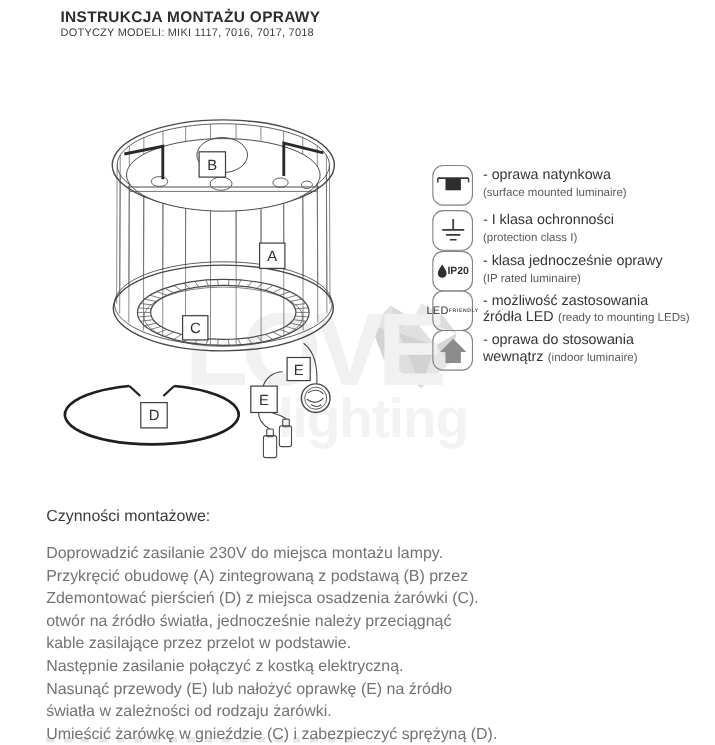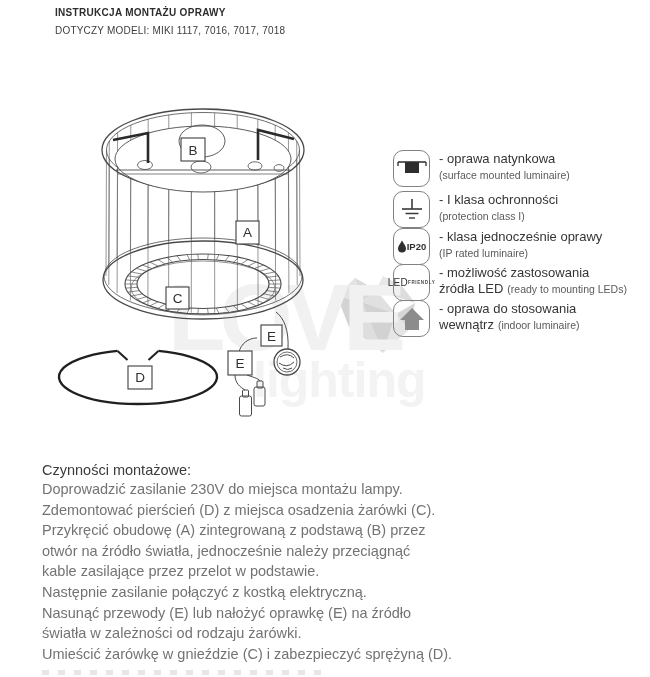--- a/index.html
+++ b/index.html
@@ -1,40 +1,40 @@
 <!DOCTYPE html>
 <html><head>
 <meta charset="utf-8">
 <style>
   html,body{margin:0;padding:0;background:#ffffff;}
   .page{position:relative;width:650px;height:677px;background:#fff;overflow:hidden;
         font-family:"Liberation Sans",sans-serif;color:#3a3a3a;}
   
-  .title{position:absolute;left:55px;top:7px;font-size:10px;font-weight:bold;
+  .title{position:absolute;left:55px;top:7px;font-size:14px;font-weight:bold;
          color:#2d2d2d;letter-spacing:.3px;}
   .subtitle{position:absolute;left:55px;top:25px;font-size:10px;color:#3d3d3d;letter-spacing:.2px;}
   
   .diagram{position:absolute;left:0;top:0;width:460px;height:445px;z-index:1;}
   
   .legend{position:absolute;left:393px;top:148px;width:252px;z-index:3;}
   .leg-item{position:absolute;left:0;display:flex;gap:9px;align-items:flex-start;}
   .leg-icon{width:37px;height:37px;flex:0 0 37px;border:1.6px solid #828282;border-radius:10px;
             box-sizing:border-box;display:flex;align-items:center;
             justify-content:center;background:transparent;}
   .leg-icon svg{display:block;}
   .leg-text{padding-top:1px;line-height:15px;}
   .leg-main,.leg-main2{font-size:13px;color:#353535;}
   .leg-sub{font-size:10.5px;color:#5a5a5a;}
   .leg-main2:not(:empty){margin-right:4px;}
   .led-big{font-size:10px;font-weight:normal;color:#2f2f2f;line-height:12px;letter-spacing:.3px;}
   .led-small{font-size:4.6px;font-weight:bold;color:#4c4c4c;letter-spacing:.6px;line-height:6px;}
   .ip-txt{font-size:9.5px;font-weight:bold;color:#2f2f2f;line-height:10px;}
   
   .instructions{position:absolute;left:42px;top:462px;width:440px;z-index:2;}
-  .instr-heading{font-size:14.5px;color:#3b3b3b;margin-bottom:1px;}
+  .instr-heading{font-size:14.5px;color:#3b3b3b;margin-bottom:15px;}
   .instr-line{font-size:14.5px;color:#737373;line-height:20.6px;white-space:nowrap;}
   
   .cutoff{position:absolute;left:42px;top:670px;width:285px;height:5px;opacity:.35;
           background:repeating-linear-gradient(90deg,#b9b9b9 0 7px,transparent 7px 16px);}
 </style>
 </head>
 <body>
 
 <div class="page">
 
@@ -261,22 +261,22 @@
         <div class="leg-main">- oprawa do stosowania</div>
         <div><span class="leg-main2">wewnątrz</span><span class="leg-sub">(indoor luminaire)</span></div>
       </div>
     </div>
 
   </div>
 
   <div class="instructions">
     <div class="instr-heading">Czynności montażowe:</div>
     <div class="instr-line">Doprowadzić zasilanie 230V do miejsca montażu lampy.</div>
+    <div class="instr-line">Przykręcić obudowę (A) zintegrowaną z podstawą (B) przez</div>
     <div class="instr-line">Zdemontować pierścień (D) z miejsca osadzenia żarówki (C).</div>
-    <div class="instr-line">Przykręcić obudowę (A) zintegrowaną z podstawą (B) przez</div>
     <div class="instr-line">otwór na źródło światła, jednocześnie należy przeciągnąć</div>
     <div class="instr-line">kable zasilające przez przelot w podstawie.</div>
     <div class="instr-line">Następnie zasilanie połączyć z kostką elektryczną.</div>
     <div class="instr-line">Nasunąć przewody (E) lub nałożyć oprawkę (E) na źródło</div>
     <div class="instr-line">światła w zależności od rodzaju żarówki.</div>
     <div class="instr-line">Umieścić żarówkę w gnieździe (C) i zabezpieczyć sprężyną (D).</div>
   </div>
 
   <div class="cutoff"></div>
 </div>

